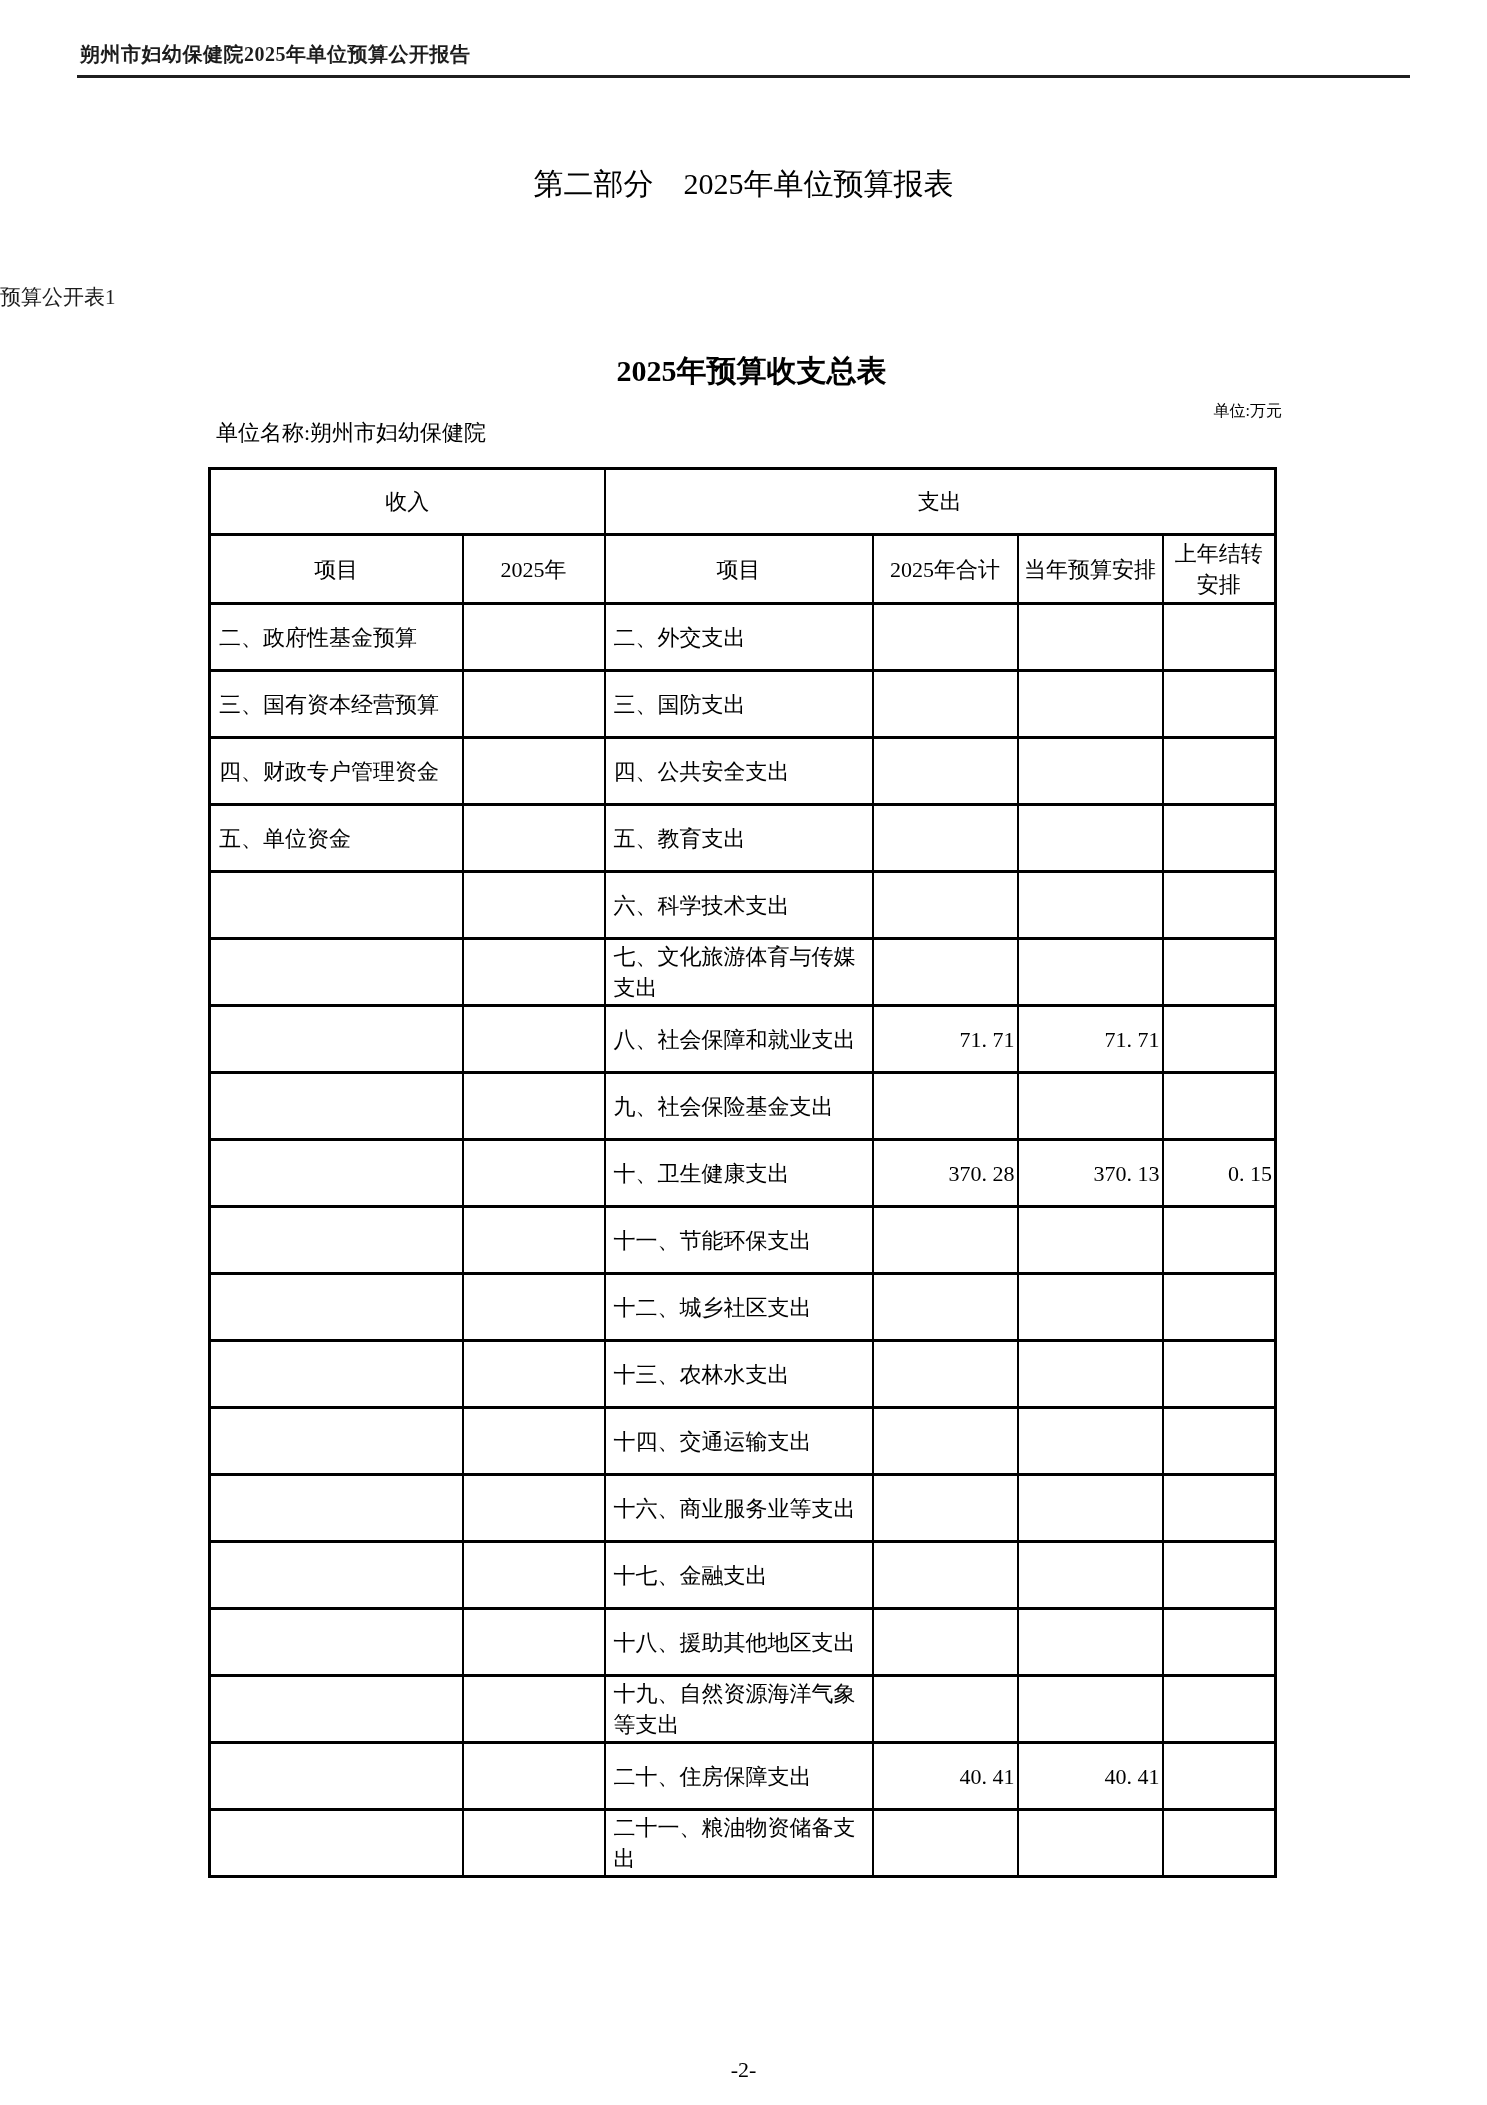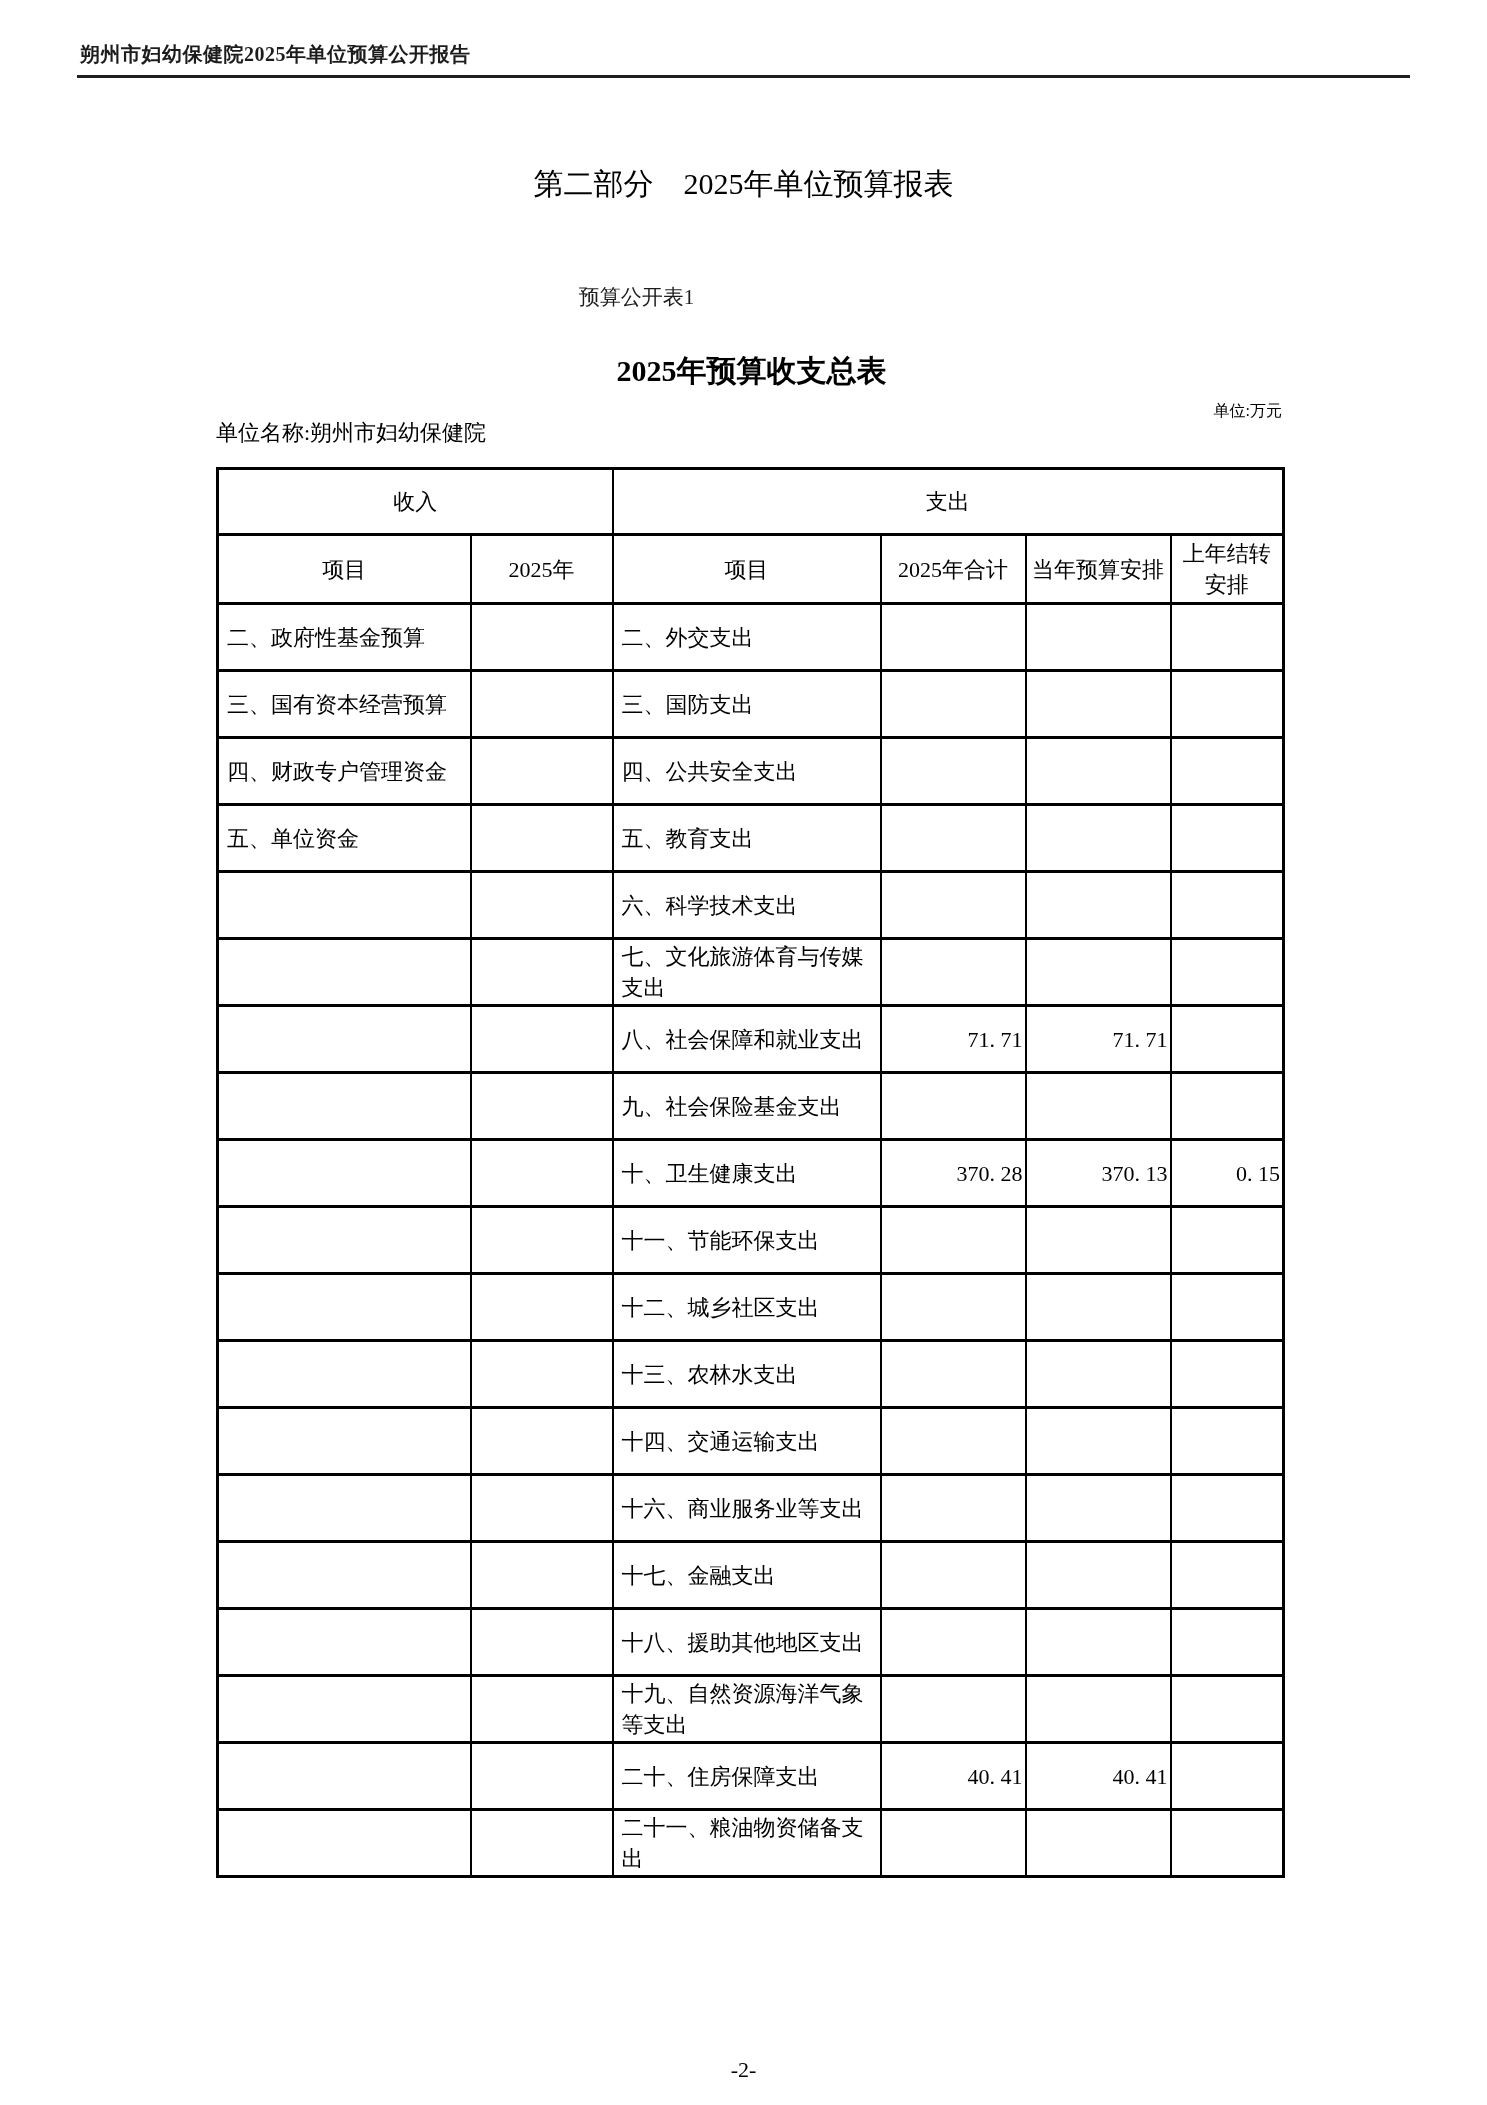--- a/index.html
+++ b/index.html
@@ -18,36 +18,36 @@
     position:absolute; top:75px; left:77px;
     width:1333px; height:3px; background:#1f1f1f;
   }
   .section-title {
     position:absolute; top:164px; left:0; width:100%;
     margin:0; text-align:center;
     font-size:30px; font-weight:normal; color:#000;
   }
   .sheet-label {
     position:absolute; top:283px; left:0; width:1273px;
-    text-align:center; font-size:21px; color:#1c1c1c;
+    text-align:left; font-size:21px; color:#1c1c1c;
   }
   .sheet-title {
     position:absolute; top:343px; left:0; width:100%;
     margin:8px; text-align:center;
     font-size:30px; font-weight:bold; color:#000;
   }
   .meta-row { position:absolute; top:396px; left:212px; width:1070px; height:70px; }
   .unit-name { position:absolute; left:4px; top:22px; font-size:22px; }
   .unit-measure {
     position:absolute; right:0; top:0; width:90px;
     font-size:16px; line-height:30px; text-align:right;
     word-break:break-all;
   }
   table.budget-table {
-    position:absolute; top:467px; left:216px;
+    position:absolute; top:467px; left:208px;
     width:1066px; table-layout:fixed;
     border-collapse:collapse; background:#fff;
     border:3px solid #000;
     padding-left:29px;
   }
   .budget-table th, .budget-table td {
     border-left:2px solid #000; border-right:2px solid #000;
     border-top:3px solid #000; border-bottom:3px solid #000;
     font-size:22px; font-weight:normal; line-height:31px;
     padding:0; overflow:hidden; word-break:break-all;

